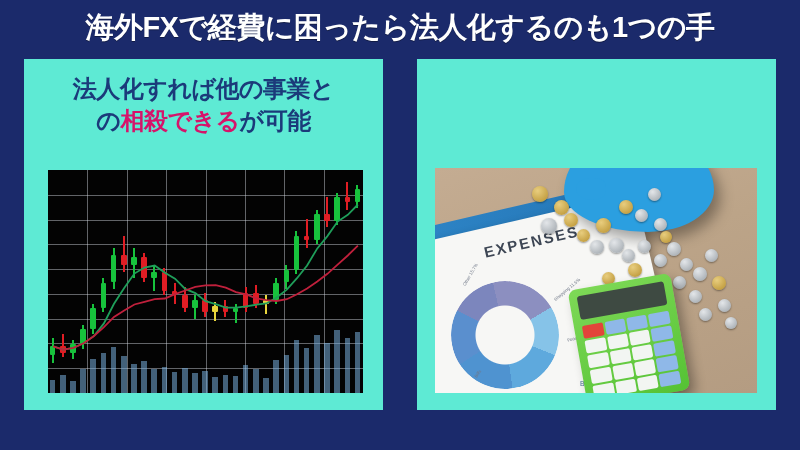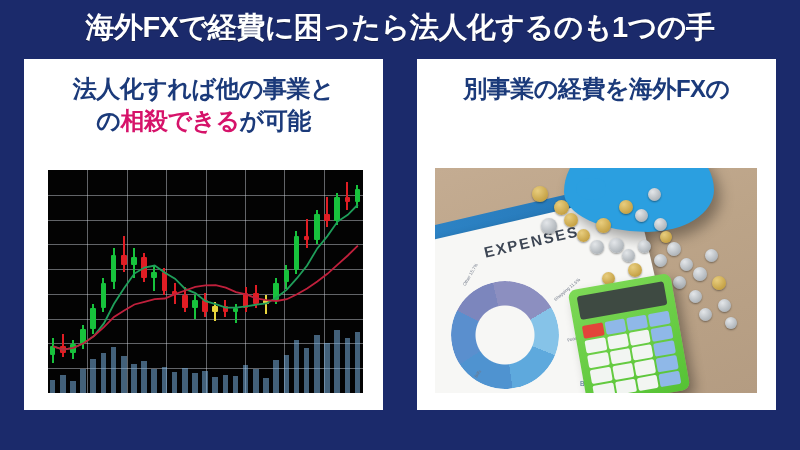--- a/index.html
+++ b/index.html
@@ -35,21 +35,21 @@
     white-space: nowrap;
     text-shadow: 0 1px 0 rgba(0,0,0,0.35);
   }
 
   
   .panel {
     position: absolute;
     top: 57px;
     width: 363px;
     height: 355px;
-    background: #ffffff;
+    background: #5eead4;
     border: 2px solid #1b2a6b;
     box-sizing: border-box;
   }
   .panel-left  { left: 22px; }
   .panel-right { left: 415px; }
 
   .panel-heading {
     position: absolute;
     left: 0;
     top: 14px;
@@ -444,21 +444,20 @@
           <svg class="ma" viewBox="0 0 315 223">
             <path d="M5.1 176.4 L15.2 179.6 L25.4 177.8 L35.6 173.2 L45.7 166.2 L55.9 153.4 L66.0 133.8 L76.2 118.0 L86.4 103.6 L96.5 97.6 L106.7 95.5 L116.9 102.7 L127.0 108.7 L137.2 118.9 L147.3 123.1 L157.5 131.2 L167.7 134.2 L177.8 137.6 L188.0 137.6 L198.1 136.4 L208.3 134.7 L218.5 133.4 L228.6 127.4 L238.8 119.7 L249.0 108.2 L259.1 95.5 L269.3 78.4 L279.4 66.1 L289.6 51.6 L299.8 44.8 L309.9 34.5" fill="none" stroke="#1f9e5a" stroke-width="1.8"></path>
             <path d="M5.1 176.4 L15.2 179.6 L25.4 177.8 L35.6 173.2 L45.7 166.2 L55.9 157.2 L66.0 146.9 L76.2 140.5 L86.4 134.5 L96.5 131.9 L106.7 129.2 L116.9 128.5 L127.0 124.2 L137.2 120.5 L147.3 116.8 L157.5 115.3 L167.7 115.2 L177.8 117.6 L188.0 122.1 L198.1 124.4 L208.3 128.3 L218.5 130.1 L228.6 131.0 L238.8 129.2 L249.0 124.2 L259.1 118.5 L269.3 111.4 L279.4 103.8 L289.6 94.7 L299.8 85.5 L309.9 75.6" fill="none" stroke="#c0203c" stroke-width="1.8"></path>
           </svg>
         </div>
     </div>
   </div>
 
   <div class="panel panel-right">
     <div class="panel-heading">
-      <div class="nowrap"><span>別事業の経費を海外FXの</span></div>
     </div>
 
     <div class="media media-right">
       <div class="photo">
         <div class="ph-tablet"></div>
         <div class="ph-paper"></div>
         <div class="ph-title">EXPENSES</div>
         <div class="ph-donut"></div>
         <div class="ph-lbl" style="left:7%;  top:46%; transform:rotate(-60deg);">Other 15.7%</div>
         <div class="ph-lbl" style="left:36%; top:53%; transform:rotate(-40deg);">Shopping 11.5%</div>

